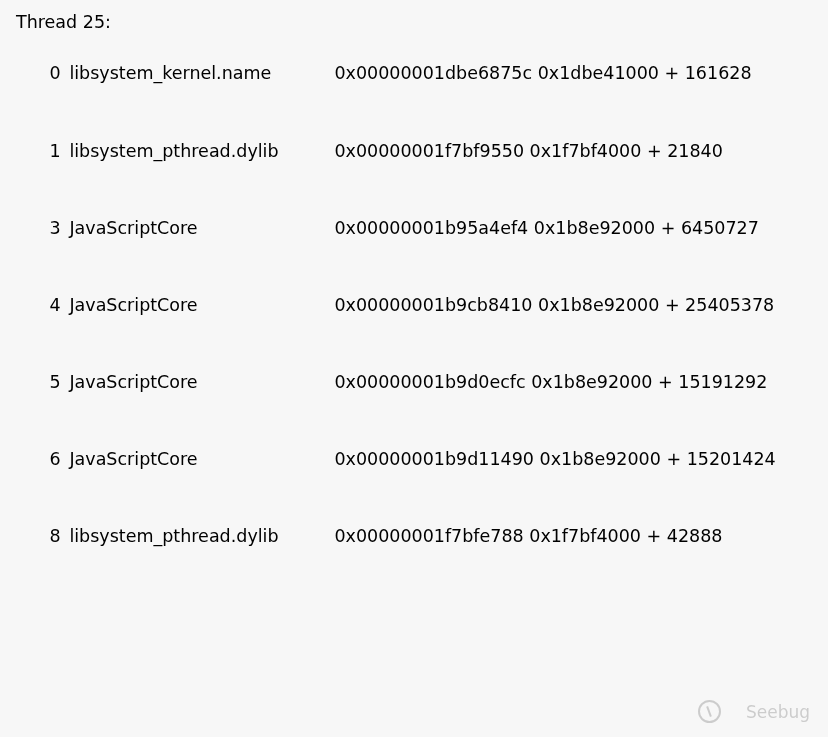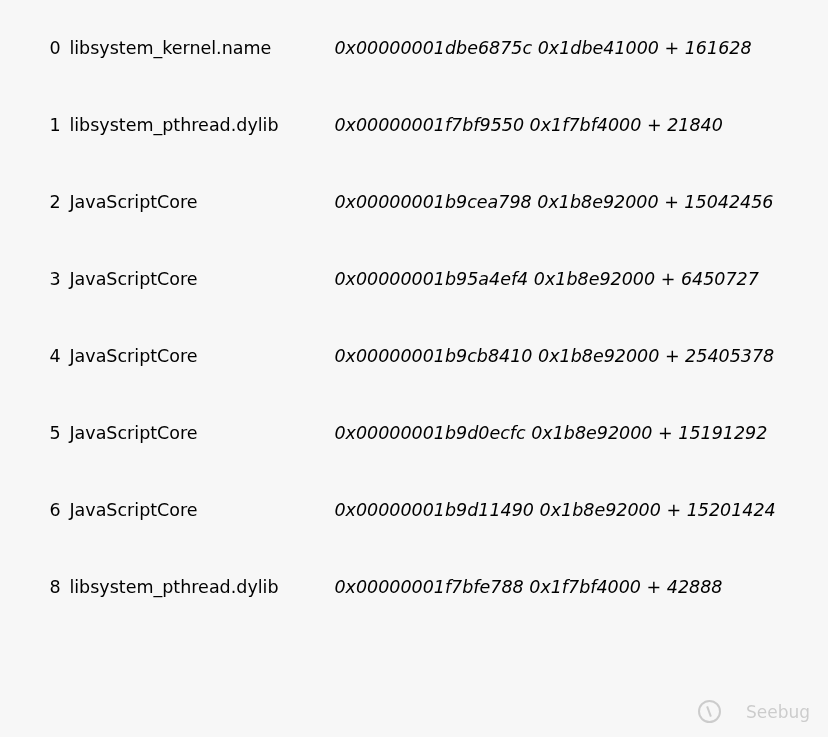--- a/index.html
+++ b/index.html
@@ -35,21 +35,20 @@
   .frame .idx {
     display: inline-block;
     width: 20px;
   }
   .frame .img {
     display: inline-block;
     width: 265px;
   }
   .frame .addr {
     display: inline-block;
-    font-style: italic;
   }
   .watermark {
     position: absolute;
     right: 18px;
     bottom: 14px;
     display: flex;
     align-items: center;
     gap: 25px;
     opacity: 0.45;
   }
@@ -75,30 +74,28 @@
     font-size: 17px;
     color: #9a9a9a;
     font-family: "DejaVu Sans", sans-serif;
   }
 </style>
 </head>
 <body>
 
 <div class="crash-report">
 
+  <div class="line">Thread 25:</div>
 
   <div>
     <div class="frame">
       <span class="idx">0</span><span class="img">libsystem_kernel.name</span><span class="addr">0x00000001dbe6875c 0x1dbe41000 + 161628</span>
     </div>
     <div class="frame">
       <span class="idx">1</span><span class="img">libsystem_pthread.dylib</span><span class="addr">0x00000001f7bf9550 0x1f7bf4000 + 21840</span>
-    </div>
-    <div class="frame">
-      <span class="idx">2</span><span class="img">JavaScriptCore</span><span class="addr">0x00000001b9cea798 0x1b8e92000 + 15042456</span>
     </div>
     <div class="frame">
       <span class="idx">3</span><span class="img">JavaScriptCore</span><span class="addr">0x00000001b95a4ef4 0x1b8e92000 + 6450727</span>
     </div>
     <div class="frame">
       <span class="idx">4</span><span class="img">JavaScriptCore</span><span class="addr">0x00000001b9cb8410 0x1b8e92000 + 25405378</span>
     </div>
     <div class="frame">
       <span class="idx">5</span><span class="img">JavaScriptCore</span><span class="addr">0x00000001b9d0ecfc 0x1b8e92000 + 15191292</span>
     </div>

